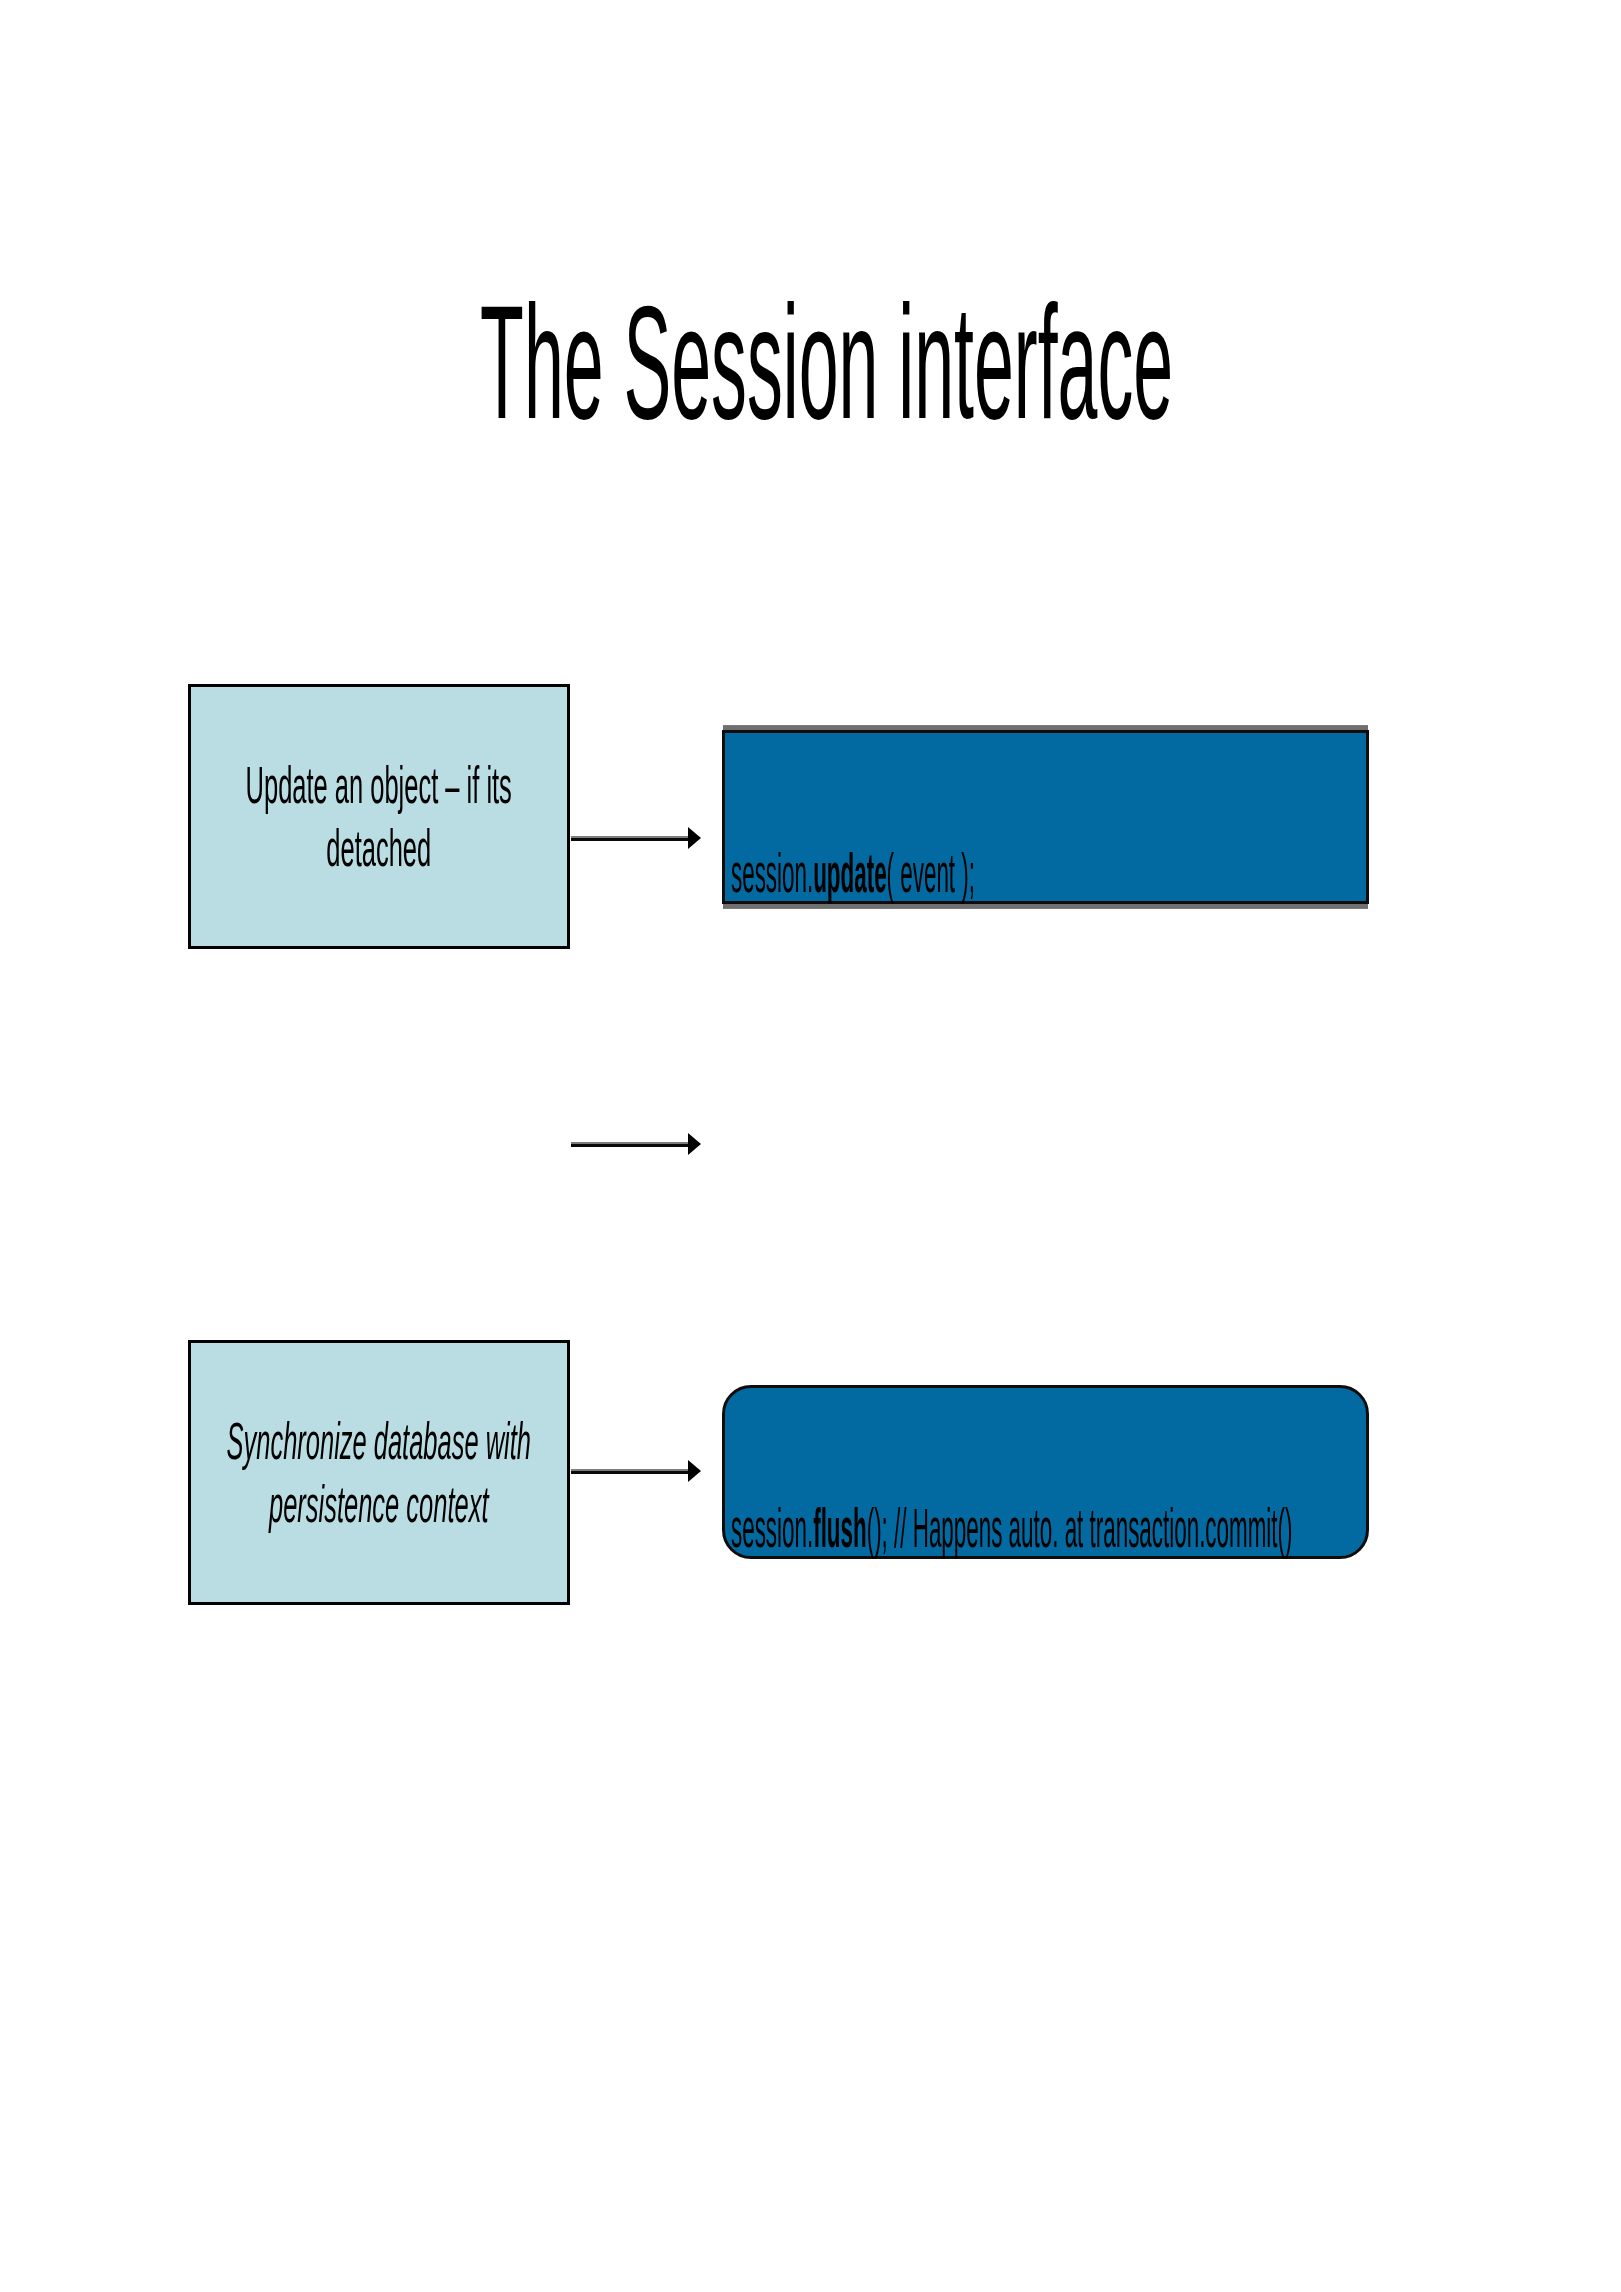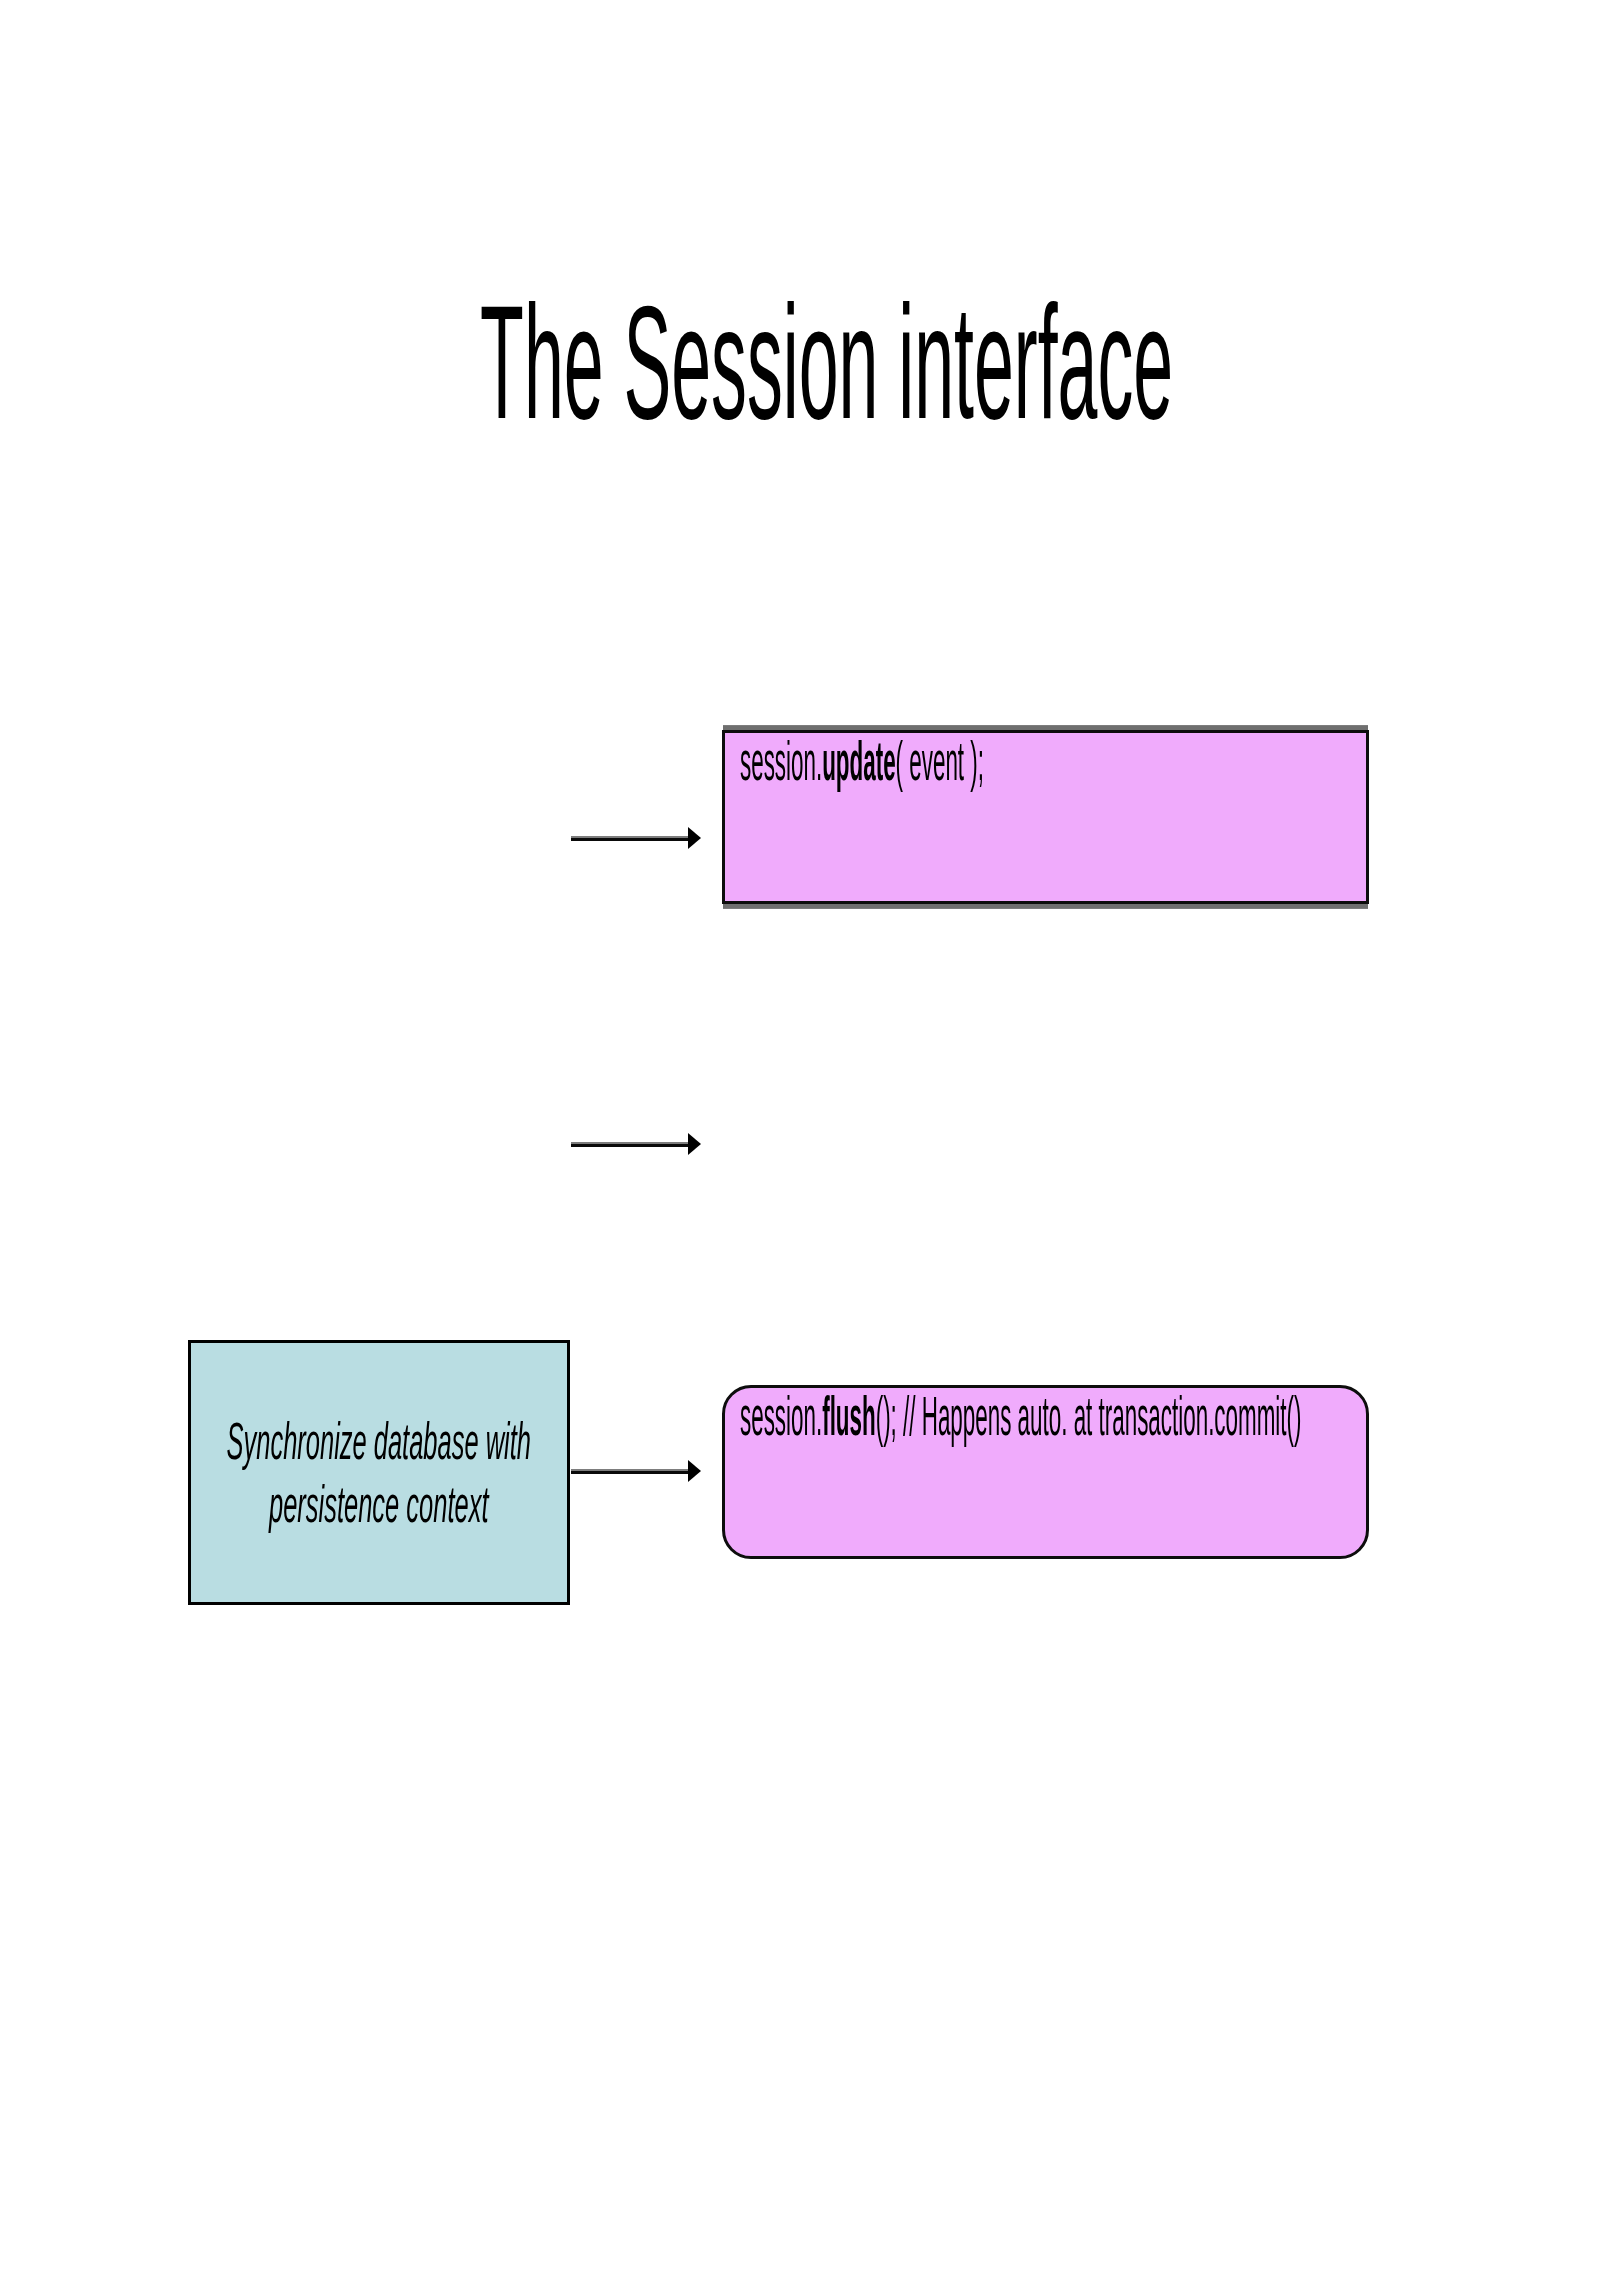--- a/index.html
+++ b/index.html
@@ -67,24 +67,24 @@
   }
 
   
   .code-box {
     position: absolute;
     left: 722px;
     width: 647px;
     height: 174px;
     box-sizing: border-box;
     border: 3.9px solid #0d0d0d;
-    background: #f0abfc;
+    background: #0369a1;
     display: flex;
-    align-items: flex-start;
-    padding-left: 15px;
+    align-items: flex-end;
+    padding-left: 6px;
   }
   .row1-code {
     top: 730px;
     box-shadow: 0 -5.9px 0 -1px #6f6f6f, 0 5.9px 0 -1px #6f6f6f;
   }
   .row2-code { top: 1059px; }
   .row3-code { top: 1385px; border-radius: 29px; }
 
   .code-scale {
     transform: scaleX(0.40);
@@ -127,20 +127,26 @@
 </style>
 </head>
 <body>
 
 <div class="slide">
 
   <div class="title-wrap">
     <span class="title">The Session interface</span>
   </div>
 
+  <div class="label-box row1-label">
+    <div class="label-scale">
+      <div class="label-line">Update an object – if its</div>
+      <div class="label-line">detached</div>
+    </div>
+  </div>
   <div class="arrow row1-arrow">
     <div class="arrow-line"></div>
     <div class="arrow-head"></div>
   </div>
   <div class="code-box row1-code">
     <div class="code-scale"><span class="code-prefix">session.</span><span class="code-bold">update</span><span class="code-suffix">( event );</span></div>
   </div>
 
   <div class="arrow row2-arrow">
     <div class="arrow-line"></div>

